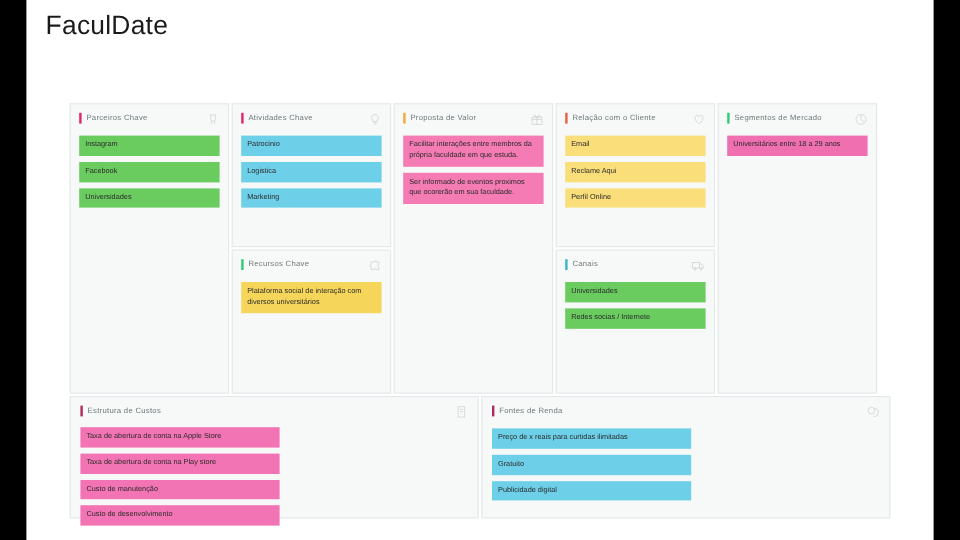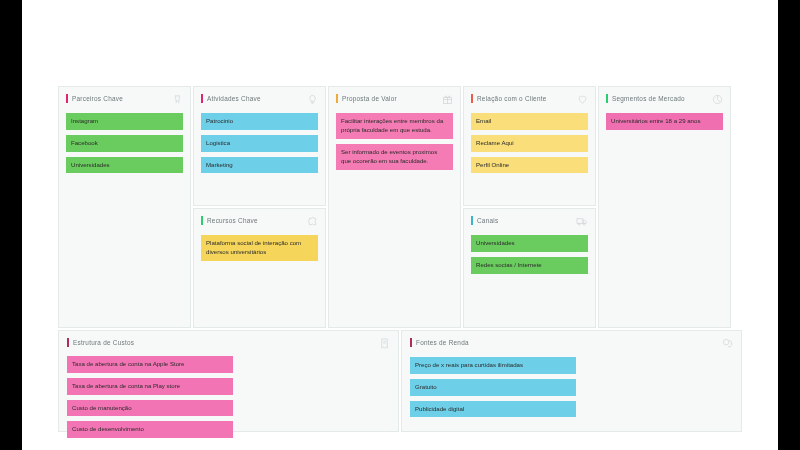--- a/index.html
+++ b/index.html
@@ -113,20 +113,21 @@
   .revenue-panel { width: 341px; }
 </style>
 </head>
 <body>
 
 <div class="slide">
 
   <div class="band-left"></div>
   <div class="band-right"></div>
 
+  <div class="title">FaculDate</div>
 
   <div class="canvas">
 
     <div class="top-row">
 
       <div class="panel col-narrow">
         <div class="panel-head">
           <span class="head-left">
             <span class="accent" style="background:#e0246d"></span>
             <span class="panel-title">Parceiros Chave</span>

